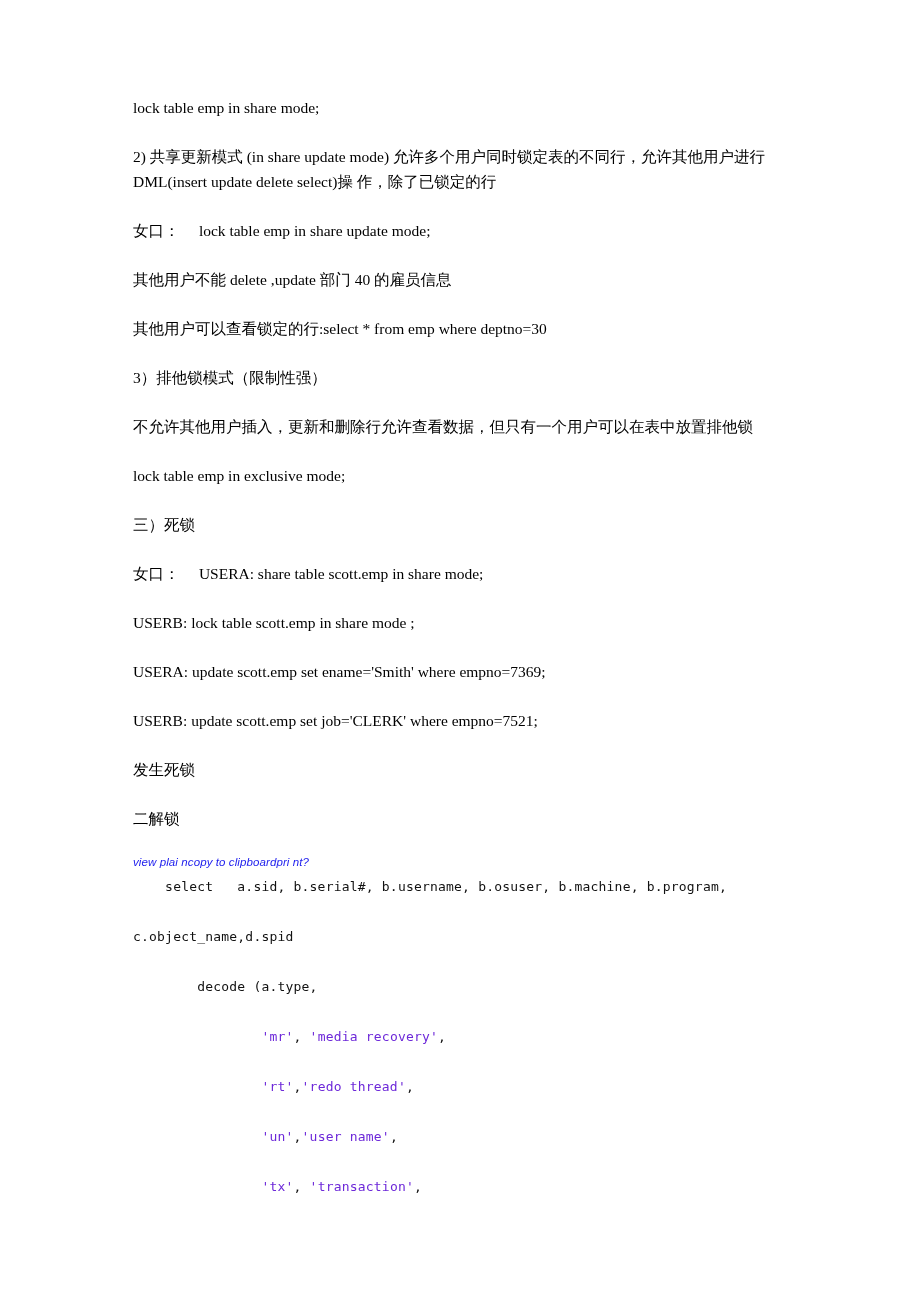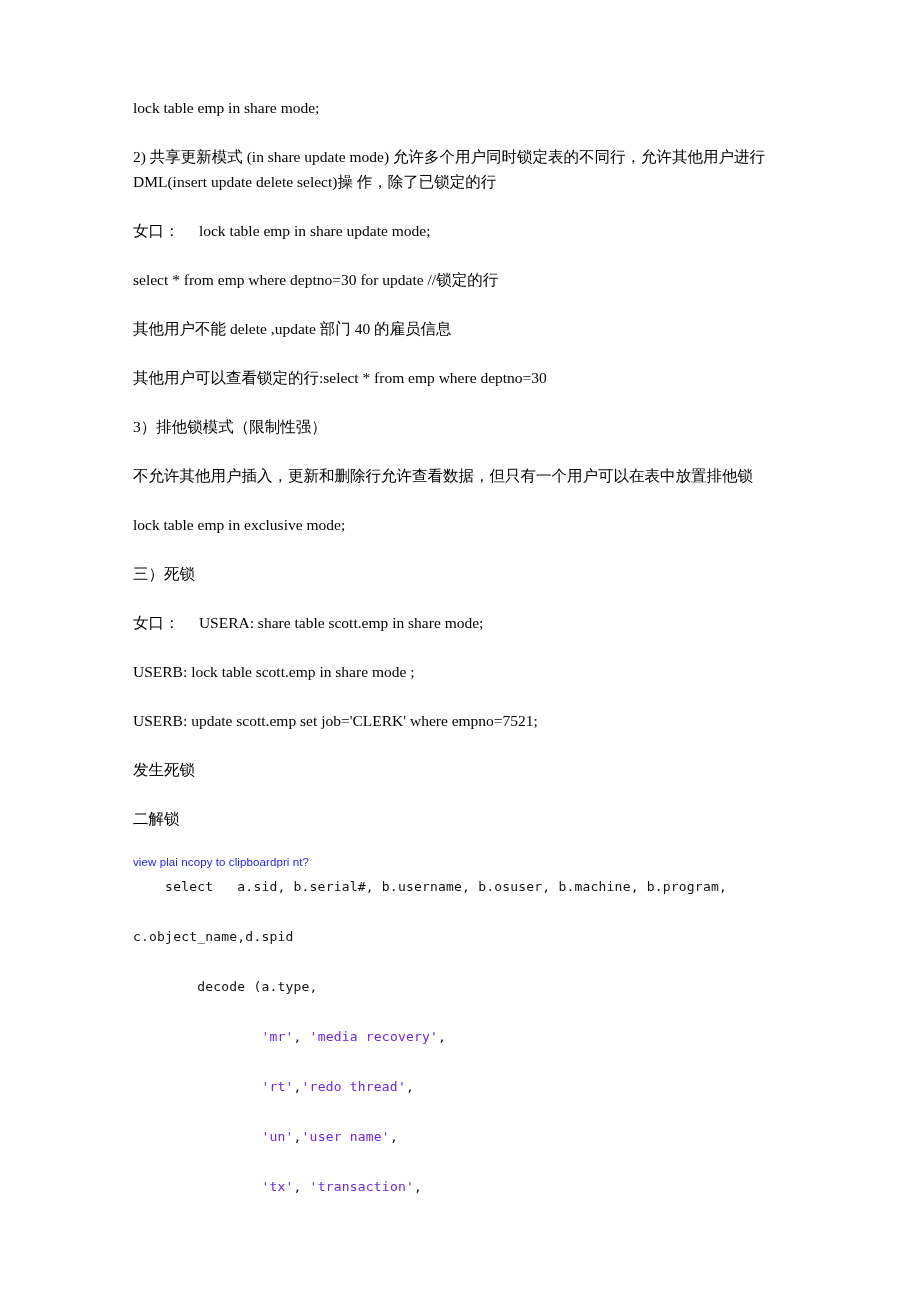--- a/index.html
+++ b/index.html
@@ -34,20 +34,21 @@
     margin: 0 0 6px 0;
     font-family: "Liberation Sans", "DejaVu Sans", sans-serif;
     font-size: 11.5px;
     line-height: 14px;
     color: #2222ee;
     letter-spacing: 0.1px;
   }
   .code-links a {
     color: #2222ee;
     text-decoration: none;
+    font-style: italic;
   }
   .code-block {
     margin: 0;
     padding: 0;
     font-family: "Liberation Mono", "DejaVu Sans Mono", monospace;
     font-size: 13px;
     line-height: 24.5px;
     color: #111111;
     white-space: pre;
     letter-spacing: 0.2px;
@@ -65,29 +66,29 @@
 </style>
 </head>
 <body>
 
 <div class="page">
 
   <div class="doc-body">
     <p>lock table emp in share mode;</p>
     <p>2) 共享更新模式 (in share update mode) 允许多个用户同时锁定表的不同行，允许其他用户进行 DML(insert update delete select)操 作，除了已锁定的行</p>
     <p>女口： 　lock table emp in share update mode;</p>
-    <p>select * from emp where deptno=30 for update //锁定的行</p>
     <p>其他用户不能 delete ,update 部门 40 的雇员信息</p>
     <p>其他用户可以查看锁定的行:select * from emp where deptno=30</p>
     <p>3）排他锁模式（限制性强）</p>
     <p>不允许其他用户插入，更新和删除行允许查看数据，但只有一个用户可以在表中放置排他锁</p>
     <p>lock table emp in exclusive mode;</p>
     <p>三）死锁</p>
     <p>女口： 　USERA: share table scott.emp in share mode;</p>
     <p>USERB: lock table scott.emp in share mode ;</p>
+    <p>USERA: update scott.emp set ename='Smith' where empno=7369;</p>
     <p>USERB: update scott.emp set job='CLERK' where empno=7521;</p>
     <p>发生死锁</p>
     <p>二解锁</p>
   </div>
 
   <div class="code-links">
     <a href="#">view plai ncopy to clipboardpri nt?</a>
   </div>
 
   <pre class="code-block"><code><span class="ln"><span class="punc">    select   a.sid, b.serial#, b.username, b.osuser, b.machine, b.program,</span></span>

